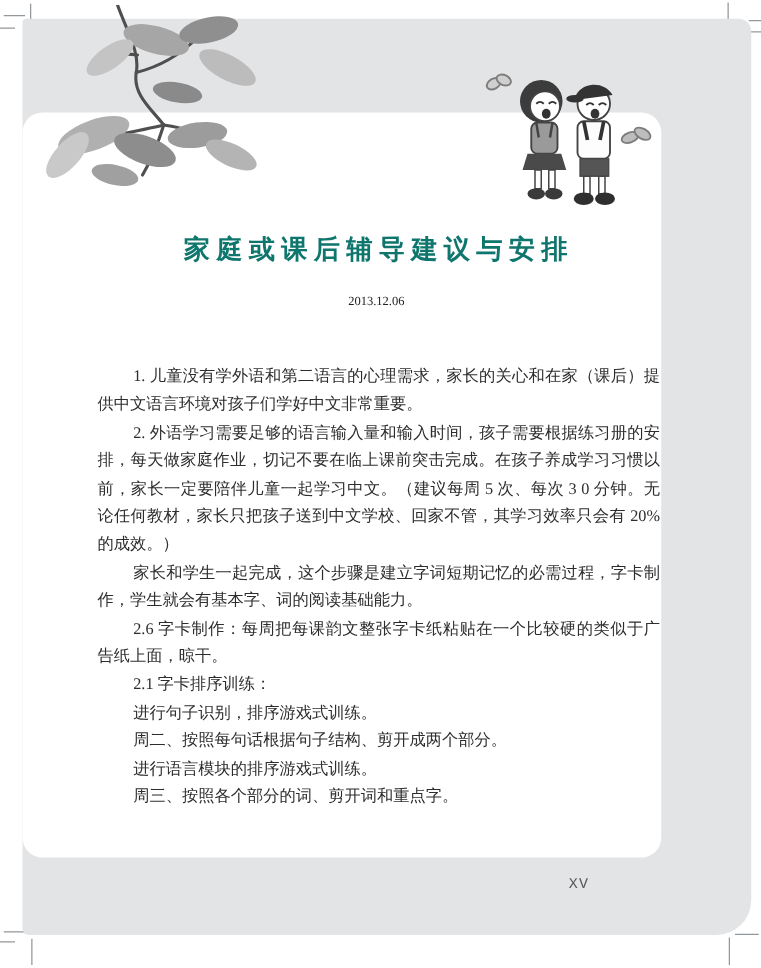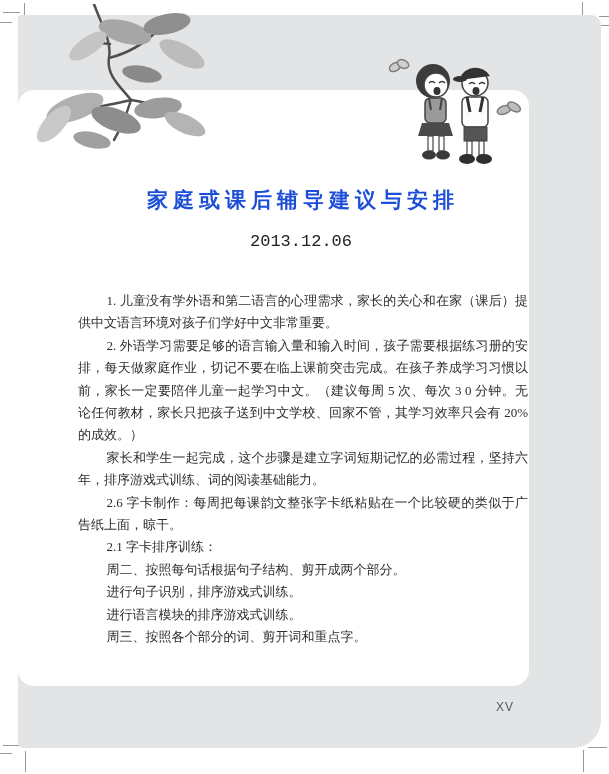--- a/index.html
+++ b/index.html
@@ -21,37 +21,37 @@
   }
   .illustration{position:absolute;}
   .leaves{left:30px;top:4px;width:205px;height:155px;}
   .kids{left:386px;top:50px;width:142px;height:120px;}
   
   .text-column{
     position:absolute;left:78px;top:0;width:450px;height:774px;z-index:5;
   }
   .doc-title{
     margin:188px 0 0 0;text-align:center;
-    font-size:21px;font-weight:bold;letter-spacing:5px;color:#1d4ed8;
+    font-size:21px;font-weight:bold;letter-spacing:5px;color:#0f766e;
     font-family:"Liberation Sans","DejaVu Sans",sans-serif;line-height:24px;
   }
   .doc-date{
-    margin:22px 4px 0 0;text-align:center;font-size:17px;color:#222;
-    font-family:Liberation Mono, monospace;line-height:16px;
+    margin:22px 4px 0 0;text-align:center;font-size:10px;color:#222;
+    font-family:Liberation Serif, serif;line-height:16px;
   }
   .doc-body{
     margin-top:40px;color:#2d2d2d;font-size:13px;line-height:22.4px;
     font-family:"Liberation Serif","DejaVu Serif",serif;
     text-align:justify;
   }
   .doc-body p{margin:0;text-indent:2.2em;}
   .page-number{
-    position:absolute;left:455px;top:700px;width:100px;text-align:center;
+    position:absolute;left:455px;top:700px;width:100px;
     font-size:12px;letter-spacing:1px;color:#55575a;z-index:4;
-    font-family:Liberation Sans, sans-serif;
+    font-family:Liberation Mono, monospace;
   }
 </style>
 </head>
 <body>
 
 <div>
   <div class="mark" style="left:3px;top:12px;width:17px;height:1px"></div>
   <div class="mark" style="left:0;top:22px;width:12px;height:1px"></div>
   <div class="mark" style="left:24px;top:3px;width:1px;height:15px"></div>
 </div>
@@ -141,23 +141,23 @@
     <ellipse cx="98" cy="109" rx="8" ry="5" fill="#2f2f2f"></ellipse>
   </g>
 </svg>
 
 <div class="text-column">
   <h1 class="doc-title">家庭或课后辅导建议与安排</h1>
   <div class="doc-date">2013.12.06</div>
   <div class="doc-body">
     <p>1. 儿童没有学外语和第二语言的心理需求，家长的关心和在家（课后）提供中文语言环境对孩子们学好中文非常重要。</p>
     <p>2. 外语学习需要足够的语言输入量和输入时间，孩子需要根据练习册的安排，每天做家庭作业，切记不要在临上课前突击完成。在孩子养成学习习惯以前，家长一定要陪伴儿童一起学习中文。（建议每周 5 次、每次 3 0 分钟。无论任何教材，家长只把孩子送到中文学校、回家不管，其学习效率只会有 20% 的成效。）</p>
-    <p>家长和学生一起完成，这个步骤是建立字词短期记忆的必需过程，坚持六年，排序游戏式训练、词的阅读基础能力。</p>
+    <p>家长和学生一起完成，这个步骤是建立字词短期记忆的必需过程，字卡制作，学生就会有基本字、词的阅读基础能力。</p>
     <p>2.6 字卡制作：每周把每课韵文整张字卡纸粘贴在一个比较硬的类似于广告纸上面，晾干。</p>
     <p>2.1 字卡排序训练：</p>
+    <p>进行句子识别，排序游戏式训练。</p>
     <p>周二、按照每句话根据句子结构、剪开成两个部分。</p>
-    <p>进行句子识别，排序游戏式训练。</p>
     <p>进行语言模块的排序游戏式训练。</p>
     <p>周三、按照各个部分的词、剪开词和重点字。</p>
   </div>
 </div>
 
 <div class="page-number">XV</div>
 
 </body></html>

